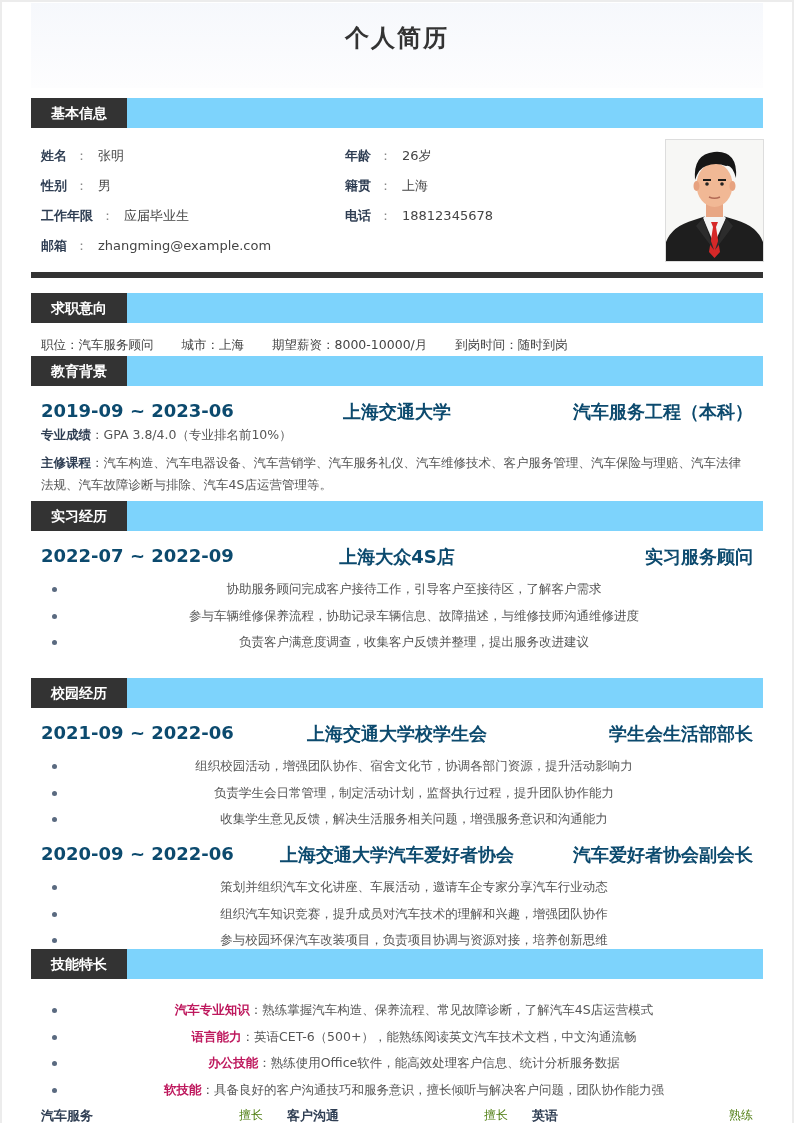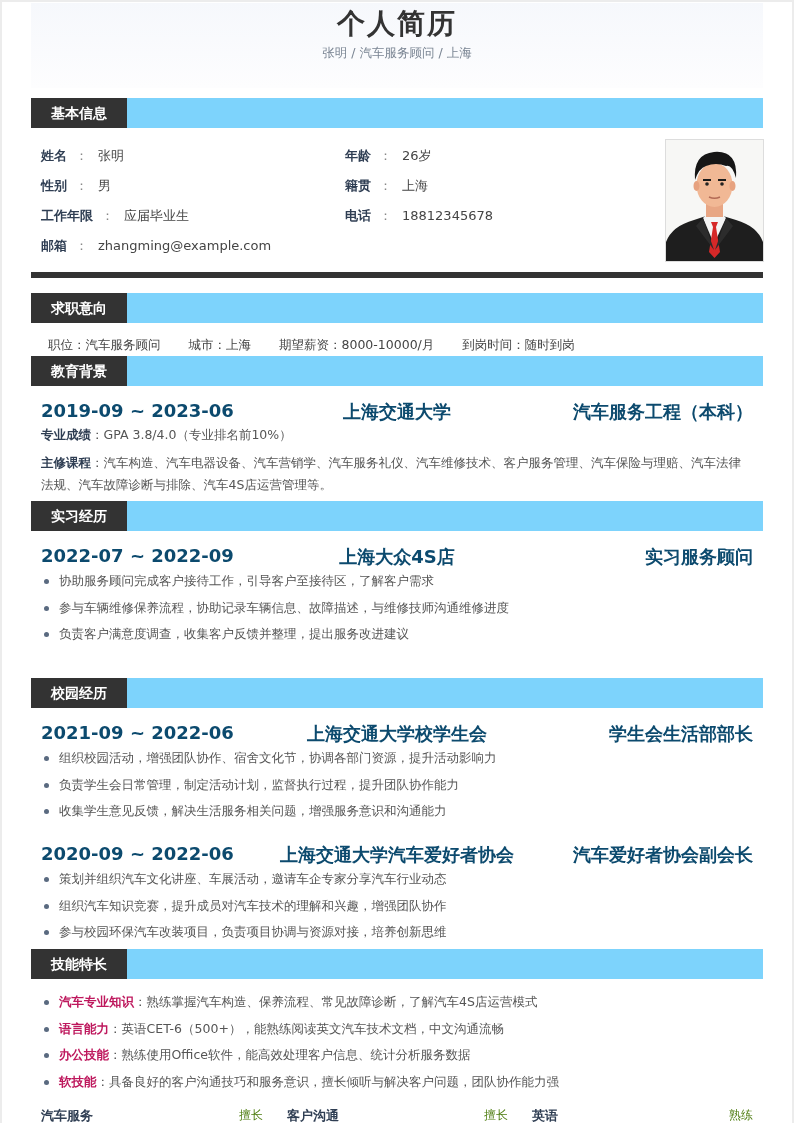--- a/index.html
+++ b/index.html
@@ -9,71 +9,70 @@
     position:relative;
   }
   .page-border-left { position:absolute; left:0; top:0; width:2px; height:1123px; background:#ececec; }
   .page-border-right { position:absolute; right:0; top:0; width:2px; height:1123px; background:#ececec; }
   .page-border-top { position:absolute; left:0; top:0; width:794px; height:2px; background:#ececec; }
   .header {
     position:absolute; left:31px; top:3px; width:732px; height:85px;
     background:linear-gradient(#f6f8fc,#fdfdfe);
     text-align:center;
   }
-  .header h1 { margin:0; padding-top:4px; font-size:28px; font-weight:bold; color:#333; letter-spacing:2px; line-height:34px; }
+  .header h1 { margin:14px; padding-top:4px; font-size:24px; font-weight:bold; color:#333; letter-spacing:2px; line-height:34px; }
   .header .sub { font-size:12.5px; color:#7a8593; margin-top:4px; }
 
   .section-head {
     position:absolute; left:31px; width:732px; height:30px; background:#7dd3fc;
   }
   .section-head .tag {
     display:inline-block; background:#333; color:#fff; font-size:14px; font-weight:bold;
     height:30px; line-height:30px; width:96px; text-align:center;
   }
 
   .info-row { position:absolute; font-size:13px; color:#444; white-space:nowrap; }
   .info-row .lbl { color:#2f3e53; font-weight:bold; }
   .info-row .colon { color:#888; margin:0 10px 0 8px; }
 
   .photo {
     position:absolute; left:665px; top:139px; width:97px; height:121px;
     border:1px solid #ddd; background:#fafafa; overflow:hidden;
   }
   .divider { position:absolute; left:31px; top:272px; width:732px; height:6px; background:#333; }
 
-  .intent-row { position:absolute; left:41px; top:337px; font-size:12.5px; color:#444; white-space:nowrap;margin-left:7px; }
+  .intent-row { position:absolute; left:41px; top:337px; font-size:12.5px; color:#444; white-space:nowrap; }
   .intent-row span { margin-right:28px; }
 
   .entry-head { position:absolute; left:41px; width:712px; height:18px; font-size:18px; font-weight:bold; color:#0c4a6e; }
   .entry-head .date { position:absolute; left:0; top:0; }
   .entry-head .org { position:absolute; left:0; width:712px; top:0; text-align:center; }
   .entry-head .role { position:absolute; right:0; top:0; }
 
   .para { position:absolute; left:41px; width:712px; font-size:12.5px; line-height:22px; color:#555; }
   .para b { color:#2f3e53; }
 
-  .bullets { position:absolute; left:41px; width:712px; margin:0; padding:0; list-style:none; }
+  .bullets { position:absolute; left:41px; width:712px; margin:8px; padding:0; list-style:none;text-align:center; }
   .bullets li { position:relative; padding-left:18px; font-size:12.5px; color:#555; height:26.5px; line-height:18px; }
   .bullets li::before { content:""; position:absolute; left:3px; top:7px; width:5px; height:5px; border-radius:50%; background:#5a6a80; }
   .bullets li b { color:#be185d; }
 
   .skill-bar { position:absolute; top:1107px; font-size:13px; height:16px; }
   .skill-bar .name { position:absolute; left:0; font-weight:bold; color:#2f3e53; }
   .skill-bar .level { position:absolute; right:0; color:#4d7c0f; font-size:12px; }
 </style>
 </head>
 <body>
 
 <div class="page-border-top"></div>
 <div class="page-border-left"></div>
 <div class="page-border-right"></div>
 
 <div class="header">
   <h1>个人简历</h1>
-  <div class="sub">张明 / 汽车服务顾问 / 上海</div>
 </div>
 
 <div class="section-head" style="top:98px">
   <span class="tag">基本信息</span>
 </div>
 
 <div class="info-row" style="left:41px; top:147px">
   <span class="lbl">姓名</span><span class="colon">：</span><span>张明</span>
 </div>
 <div class="info-row" style="left:345px; top:147px">

